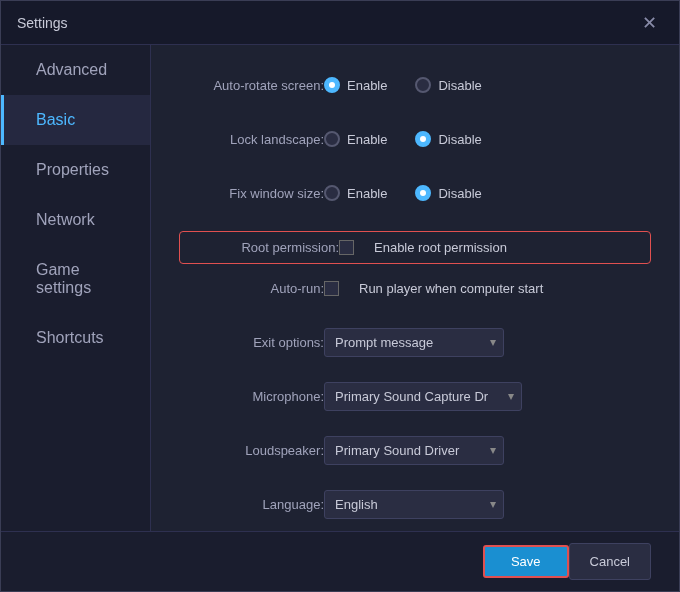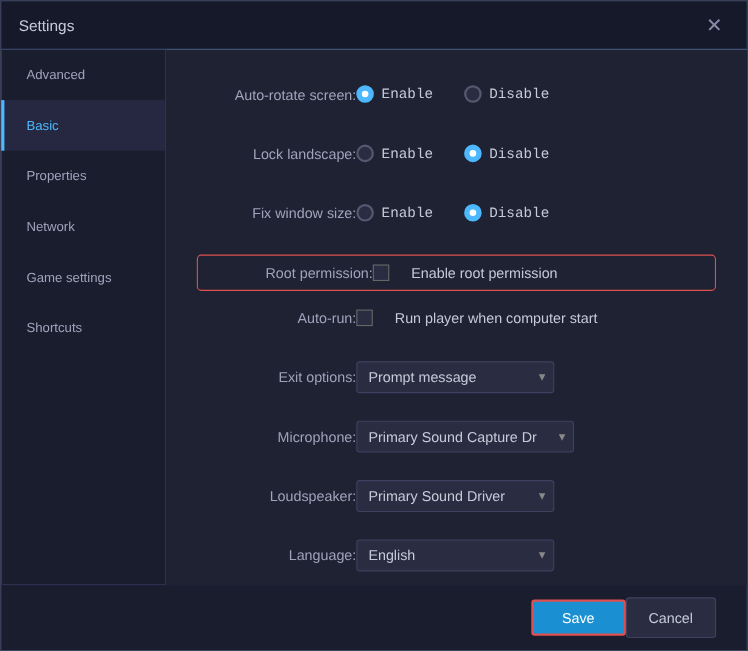--- a/index.html
+++ b/index.html
@@ -8,21 +8,21 @@
       height: 592px;
       background: #1a1a2e;
       display: flex;
       align-items: center;
       justify-content: center;
       font-family: 'Segoe UI', Arial, sans-serif;
     }
     .dialog {
       width: 680px;
       height: 592px;
-      background: #7dd3fc;
+      background: #84cc16;
       border: 1px solid #3a3d55;
       display: flex;
       flex-direction: column;
       position: relative;
     }
     .titlebar {
       background: #16192a;
       height: 44px;
       display: flex;
       align-items: center;
@@ -52,23 +52,23 @@
     }
     .sidebar {
       width: 150px;
       background: #1a1d2e;
       border-right: 1px solid #2e3050;
       display: flex;
       flex-direction: column;
       flex-shrink: 0;
     }
     .sidebar-item {
-      padding: 16px 20px;
+      padding: 16px 32px;
       color: #a0a3bb;
-      font-size: 12px;
+      font-size: 16px;
       cursor: pointer;
       border-left: 3px solid transparent;
     }
     .sidebar-item.active {
       background: #252840;
       color: #4db8ff;
       border-left: 3px solid #4db8ff;
     }
     .main {
       flex: 1;
@@ -86,21 +86,20 @@
       width: 145px;
       color: #a0a3bb;
       font-size: 13px;
       flex-shrink: 0;
       text-align: right;
     }
     .radio-group {
       display: flex;
       align-items: center;
       gap: 28px;
-      font-family: Liberation Mono, monospace;
     }
     .radio-option {
       display: flex;
       align-items: center;
       gap: 7px;
       cursor: pointer;
     }
     .radio-circle {
       width: 16px;
       height: 16px;

